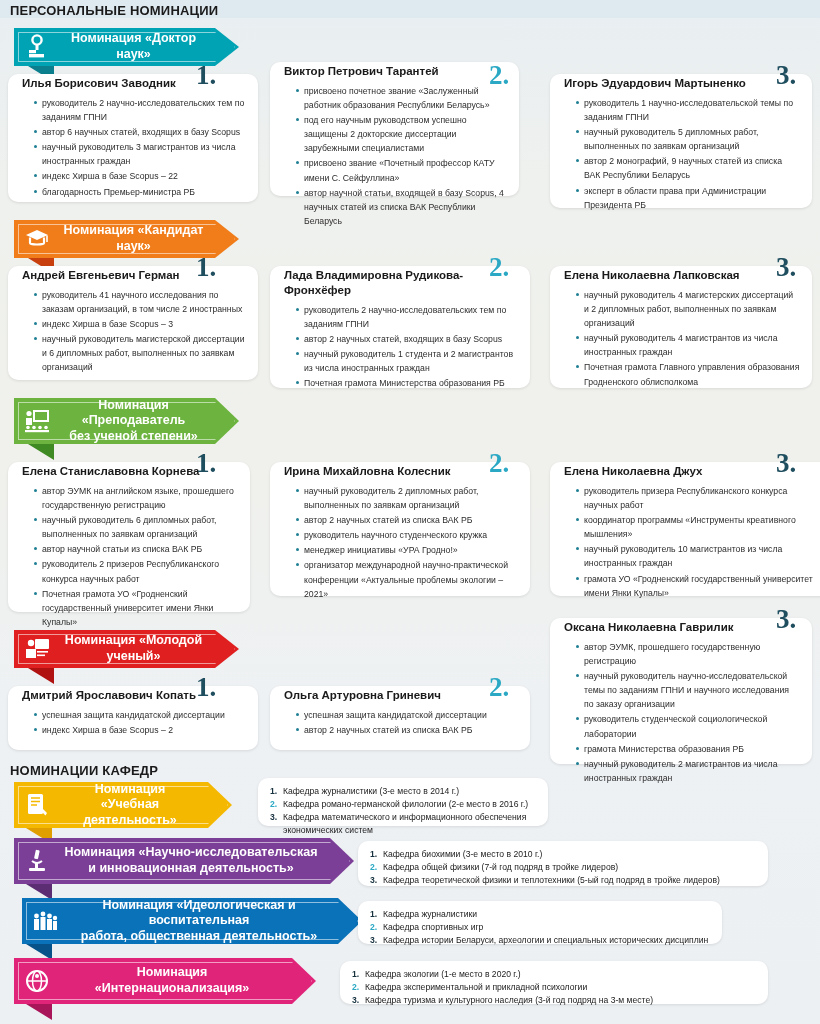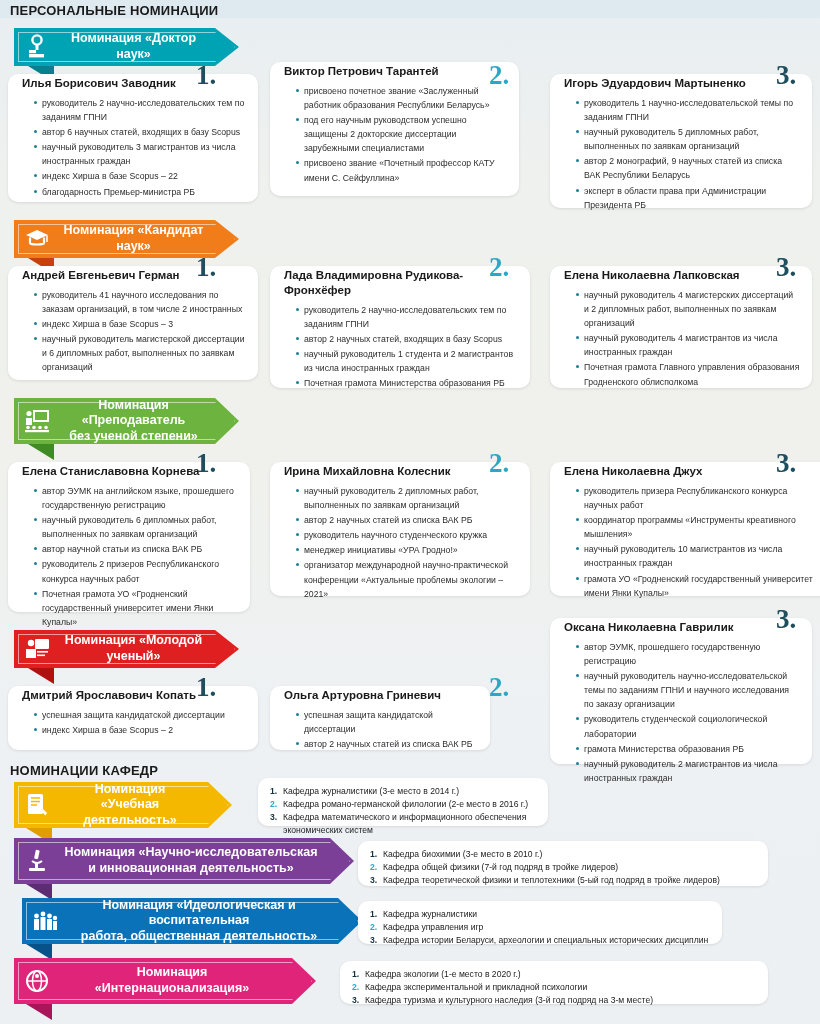--- a/index.html
+++ b/index.html
@@ -166,20 +166,21 @@
     </ul>
   </div>
   <div class="rank" style="left:196px;top:62px;color:#1f4e5f;">1.</div>
 
   <div class="card" style="left:270px;top:62px;width:249px;height:134px;">
     <div class="pname">Виктор Петрович Тарантей</div>
     <ul>
       <li>присвоено почетное звание «Заслуженный работник образования Республики Беларусь»</li>
       <li>под его научным руководством успешно защищены 2 докторские диссертации зарубежными специалистами</li>
       <li>присвоено звание «Почетный профессор КАТУ имени С. Сейфуллина»</li>
+      <li>автор научной статьи, входящей в базу Scopus, 4 научных статей из списка ВАК Республики Беларусь</li>
     </ul>
   </div>
   <div class="rank" style="left:489px;top:62px;color:#2aa8c4;">2.</div>
 
   <div class="card" style="left:550px;top:74px;width:262px;height:134px;">
     <div class="pname">Игорь Эдуардович Мартыненко</div>
     <ul>
       <li>руководитель 1 научно-исследовательской темы по заданиям ГПНИ</li>
       <li>научный руководитель 5 дипломных работ, выполненных по заявкам организаций</li>
       <li>автор 2 монографий, 9 научных статей из списка ВАК Республики Беларусь</li>
@@ -303,21 +304,21 @@
 
   <div class="card" style="left:8px;top:686px;width:250px;height:64px;">
     <div class="pname">Дмитрий Ярославович Копать</div>
     <ul>
       <li>успешная защита кандидатской диссертации</li>
       <li>индекс Хирша в базе Scopus – 2</li>
     </ul>
   </div>
   <div class="rank" style="left:196px;top:674px;color:#1f4e5f;">1.</div>
 
-  <div class="card" style="left:270px;top:686px;width:220px;height:64px;">
+  <div class="card" style="left:270px;top:686px;width:260px;height:64px;">
     <div class="pname">Ольга Артуровна Гриневич</div>
     <ul>
       <li>успешная защита кандидатской диссертации</li>
       <li>автор 2 научных статей из списка ВАК РБ</li>
     </ul>
   </div>
   <div class="rank" style="left:489px;top:674px;color:#2aa8c4;">2.</div>
 
   <div class="card" style="left:550px;top:618px;width:262px;height:146px;">
     <div class="pname">Оксана Николаевна Гаврилик</div>
@@ -392,21 +393,21 @@
           <rect x="21" y="12" width="4" height="9" fill="#fff"></rect>
         </svg>
     </div>
     <div class="bnr-label">Номинация «Идеологическая и воспитательная
 работа, общественная деятельность»</div>
   </div>
   <div class="banner-tail" style="left:26px;top:944px;border-width:16px 0 0 26px;border-color:#065289 transparent transparent transparent;"></div>
   <div class="dept-card" style="left:358px;top:901px;width:364px;height:43px;">
     <ol>
       <li>Кафедра журналистики</li>
-      <li>Кафедра управления игр</li>
+      <li>Кафедра спортивных игр</li>
       <li>Кафедра истории Беларуси, археологии и специальных исторических дисциплин</li>
     </ol>
   </div>
 
   <div class="banner tall" style="left:14px;top:958px;width:302px;background:#e0247a;">
     <div class="inner-stroke"></div>
     <div class="bnr-icon">
       <svg width="26" height="26" viewBox="0 0 26 26">
           <circle cx="13" cy="13" r="10" fill="none" stroke="#fff" stroke-width="2"></circle>
           <ellipse cx="13" cy="13" rx="4.5" ry="10" fill="none" stroke="#fff" stroke-width="1.5"></ellipse>

